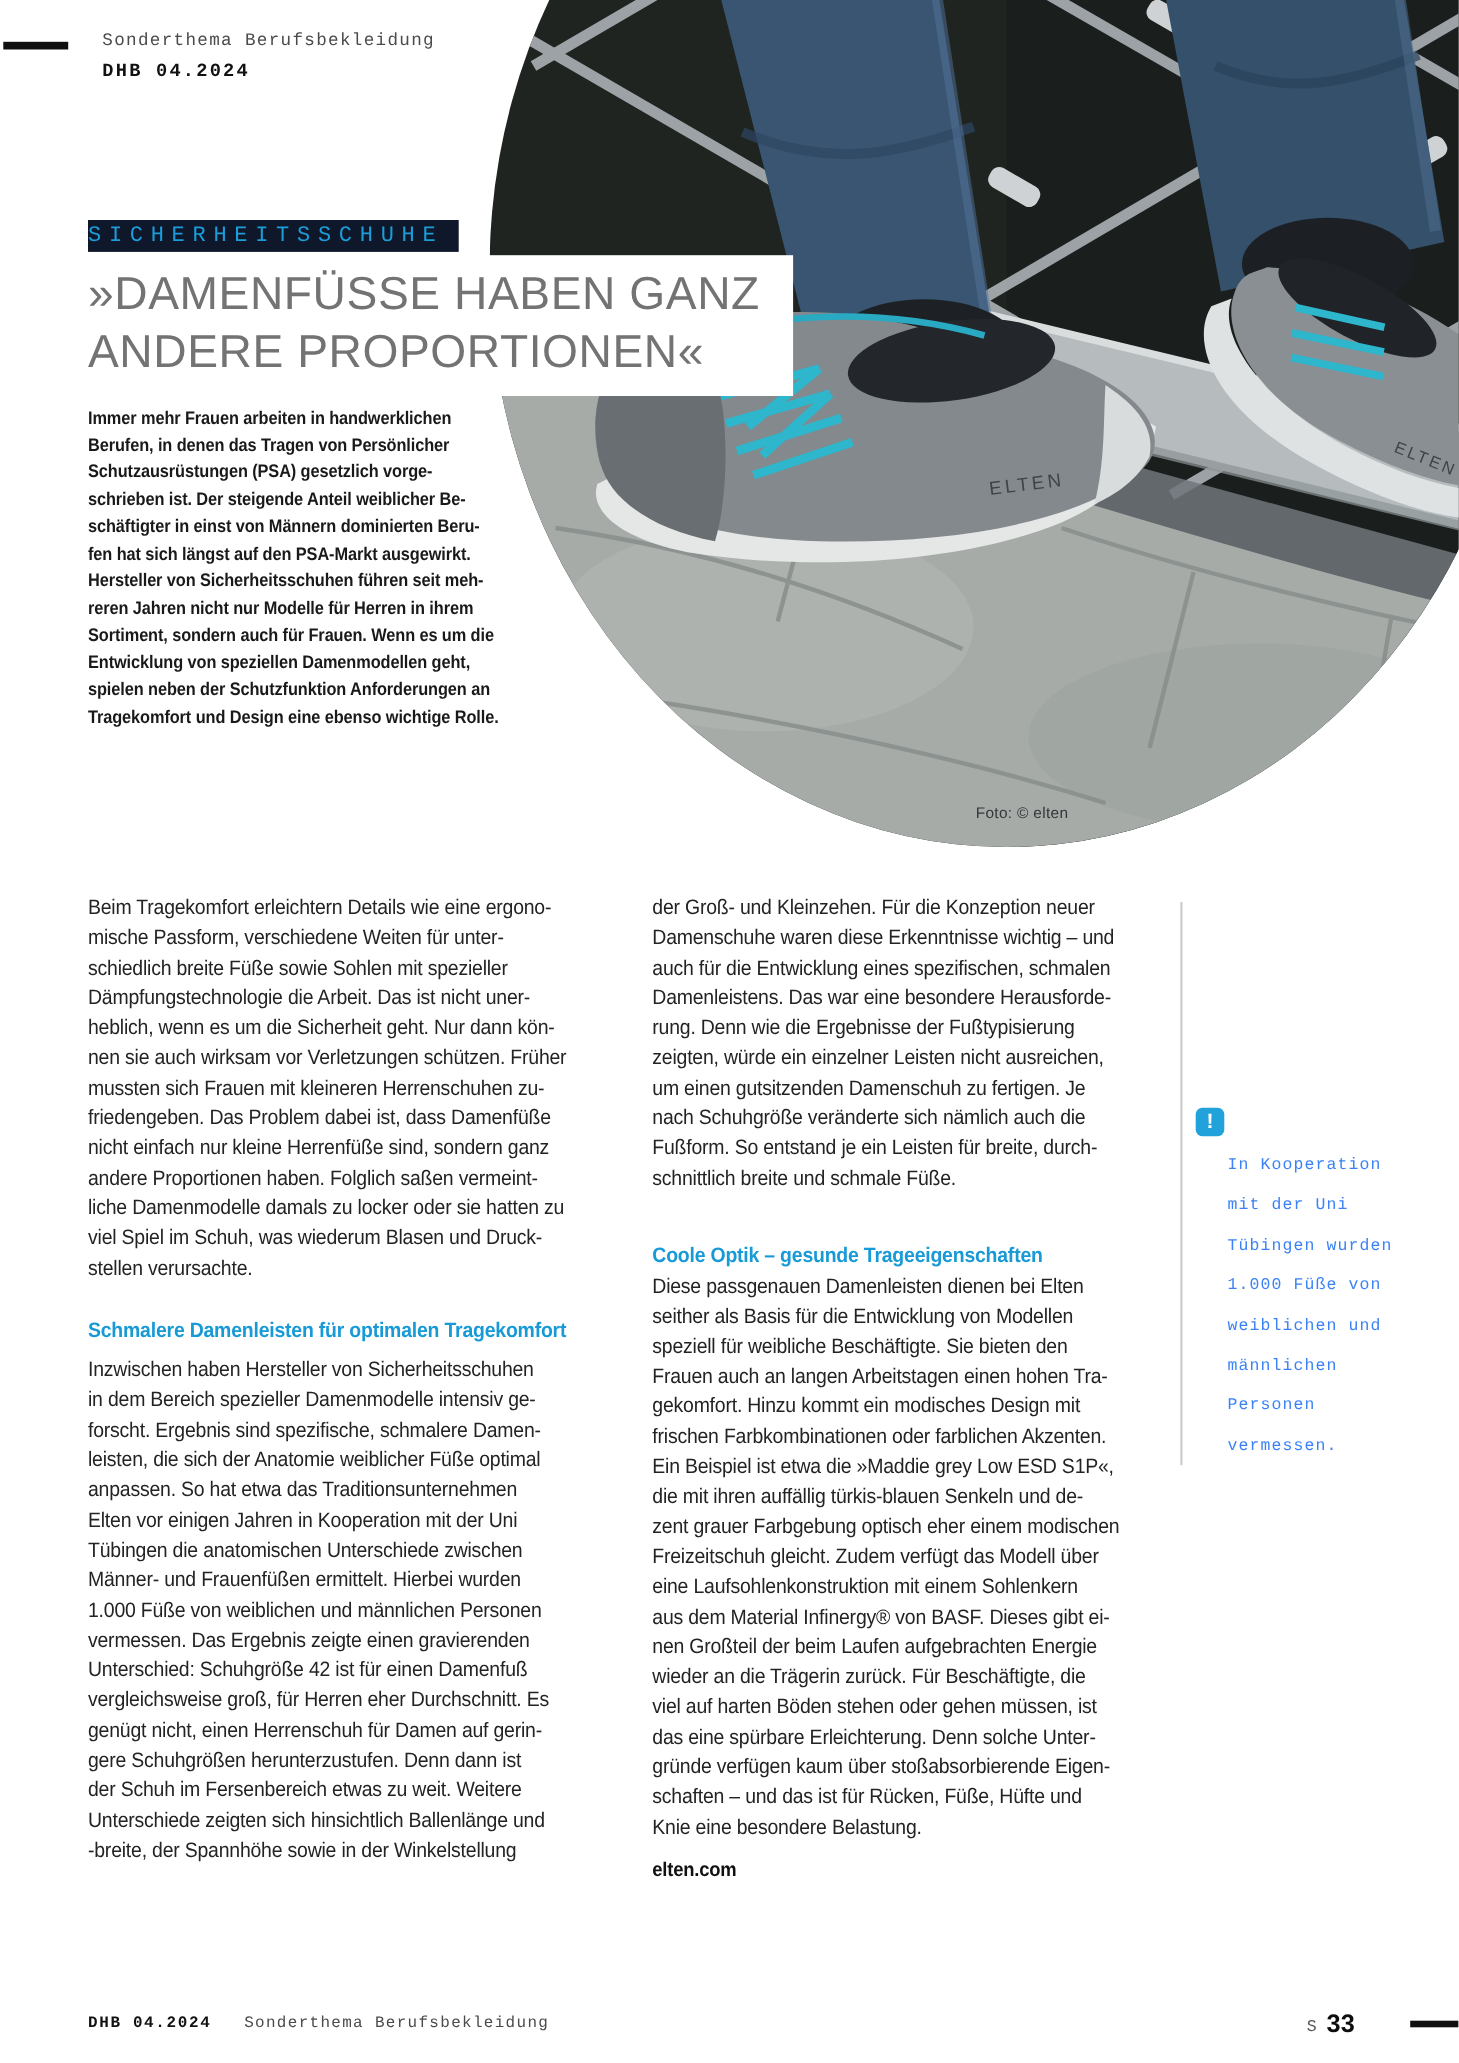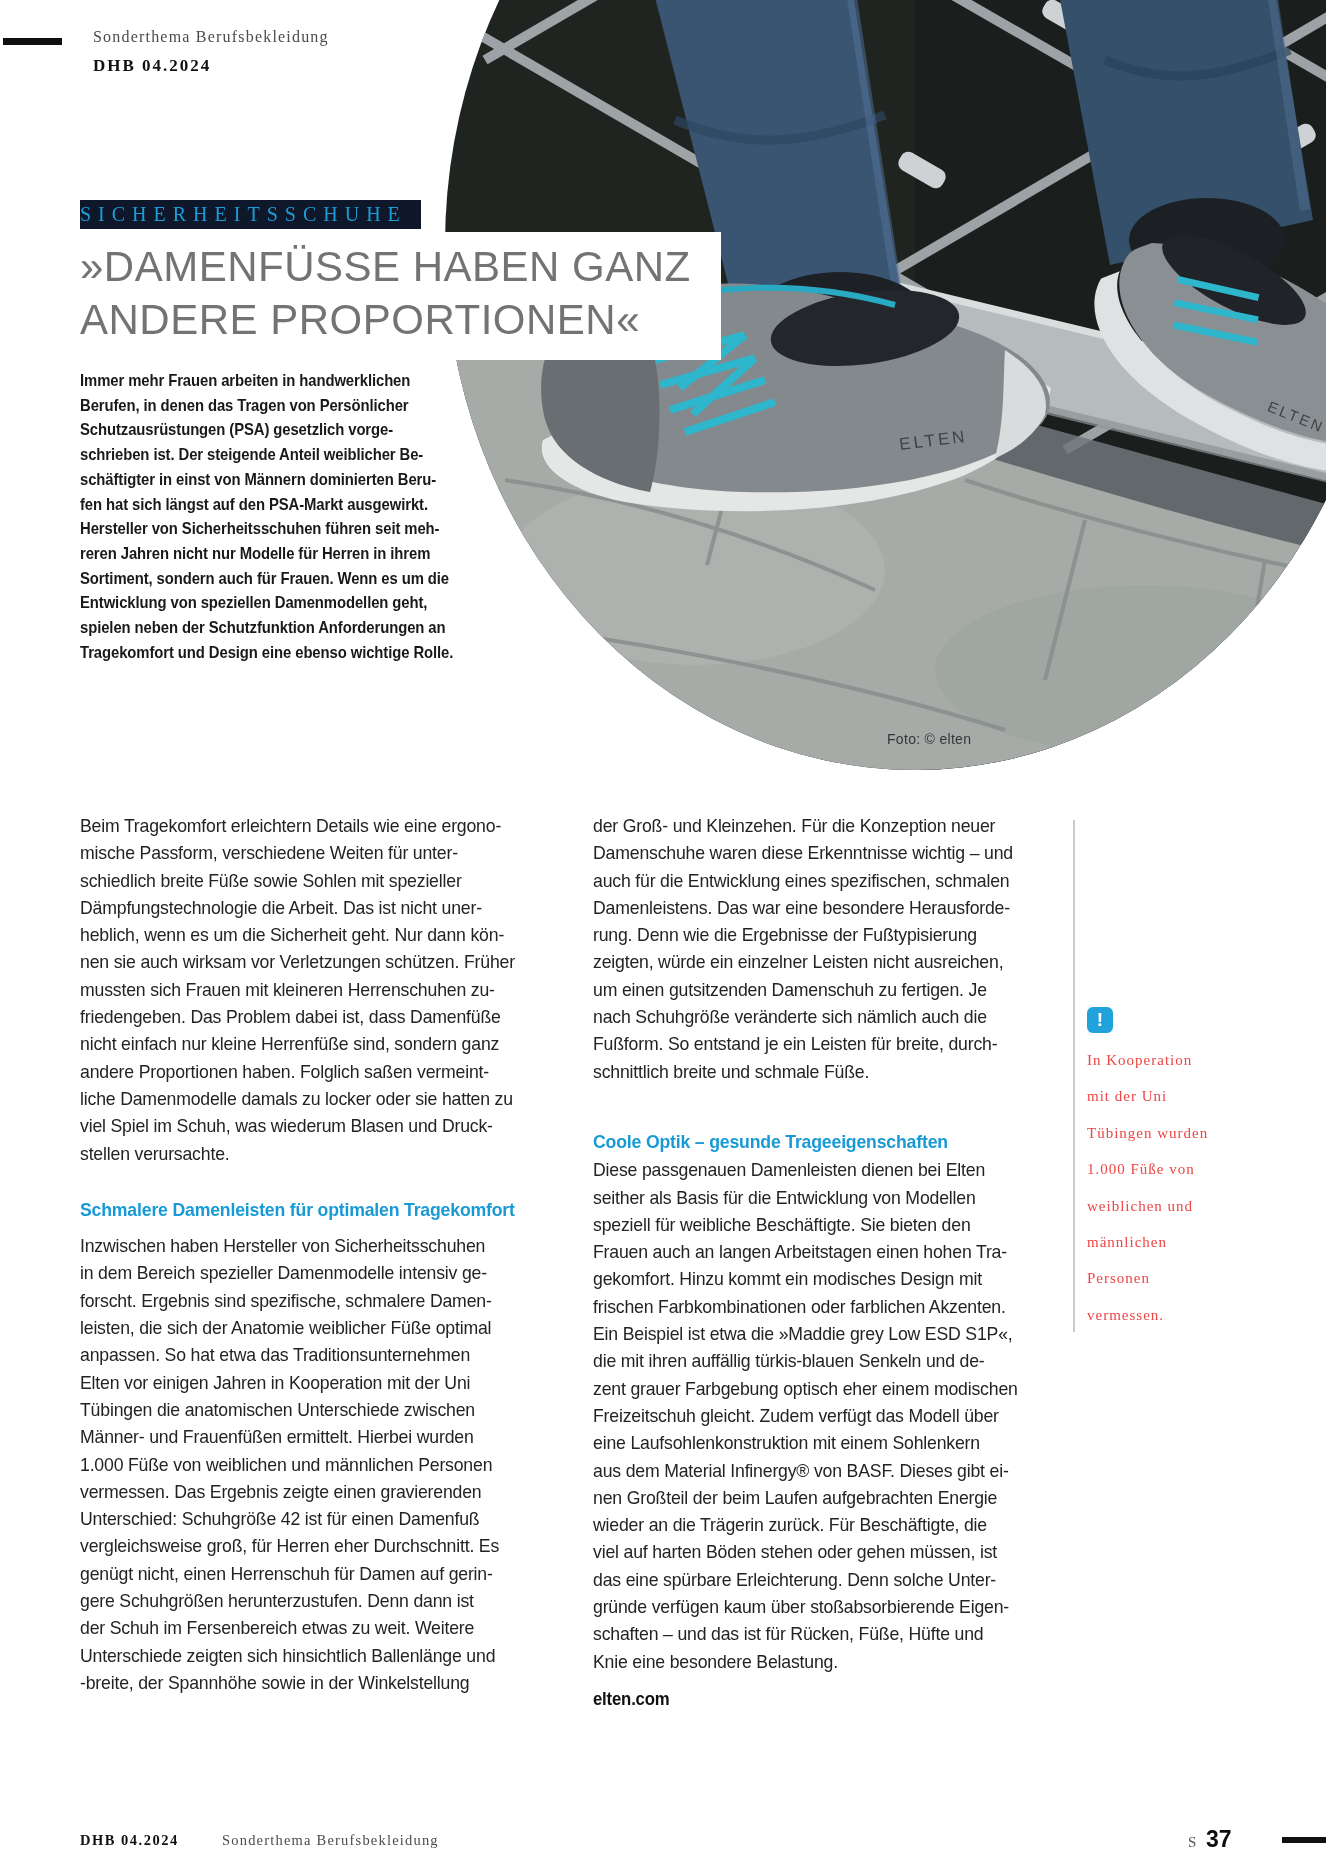--- a/index.html
+++ b/index.html
@@ -1,20 +1,20 @@
 <!DOCTYPE html>
 <html><head>
 <meta charset="utf-8">
 <style>
   html,body{margin:0;padding:0;}
   body{width:1326px;height:1875px;position:relative;background:#ffffff;overflow:hidden;
        font-family:"Liberation Sans",sans-serif;color:#222;}
   .abs{position:absolute;}
   .pre{white-space:pre;}
-  .mono{font-family:Liberation Serif, serif;}
+  .mono{font-family:Liberation Mono, monospace;}
 
   
   .rule-top{left:3px;top:38px;width:59px;height:7px;background:#101010;}
   .masthead-topic{left:93px;top:28px;font-size:16px;letter-spacing:1.2px;color:#4b4b49;}
   .masthead-issue{left:93px;top:56px;font-size:17px;font-weight:bold;letter-spacing:2px;color:#111;}
 
   
   .photo{left:445px;top:-280px;width:940px;height:1050px;border-radius:50%;overflow:hidden;z-index:1;}
   .photo svg{display:block;width:100%;height:100%;}
   .photo-credit{left:887px;top:731px;font-size:14px;color:#33373a;z-index:3;letter-spacing:.3px;}
@@ -38,21 +38,21 @@
   .sh1{margin-top:29px;}
   .p2{margin-top:9px;}
   .sh2{margin-top:43px;}
   .p4{margin-top:1px;}
   .weblink{margin-top:11px;font-weight:bold;color:#111;font-size:18px;text-decoration:none;display:inline-block;}
 
   
   .info-divider{left:1073px;top:820px;width:2px;height:512px;background:#cccccc;}
   .info-icon{left:1087px;top:1007px;width:26px;height:26px;border-radius:6px;background:#22a2db;
              color:#fff;font-weight:bold;font-size:19px;line-height:26px;text-align:center;z-index:2;}
-  .info-text{left:1087px;top:1042px;font-size:15px;line-height:36.4px;letter-spacing:1px;color:#ef4444;z-index:2;}
+  .info-text{left:1116px;top:1042px;font-size:15px;line-height:36.4px;letter-spacing:1px;color:#3b82f6;z-index:2;}
 
   
   .footer-issue{left:80px;top:1832px;font-size:14.5px;font-weight:bold;letter-spacing:1.5px;color:#111;}
   .footer-topic{left:222px;top:1832px;font-size:14.5px;letter-spacing:1.2px;color:#4b4b49;}
   .footer-s{left:1188px;top:1834px;font-size:15px;letter-spacing:1px;color:#555;}
   .footer-num{left:1206px;top:1826px;font-size:23px;font-weight:bold;color:#0d0d0d;}
   .rule-bottom{left:1282px;top:1837px;width:44px;height:6px;background:#101010;}
 </style>
 </head>
 <body>
@@ -249,14 +249,14 @@
 Tübingen wurden
 1.000 Füße von
 weiblichen und
 männlichen
 Personen
 vermessen.</div>
 
 <div class="abs footer-issue mono">DHB 04.2024</div>
 <div class="abs footer-topic mono">Sonderthema Berufsbekleidung</div>
 <div class="abs footer-s mono">S</div>
-<div class="abs footer-num">37</div>
+<div class="abs footer-num">33</div>
 <div class="abs rule-bottom"></div>
 
 </body></html>

